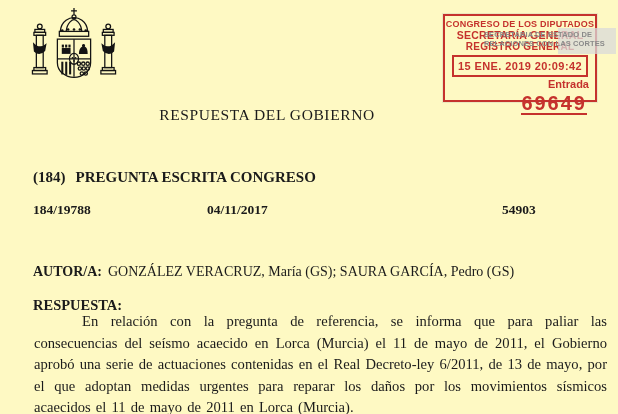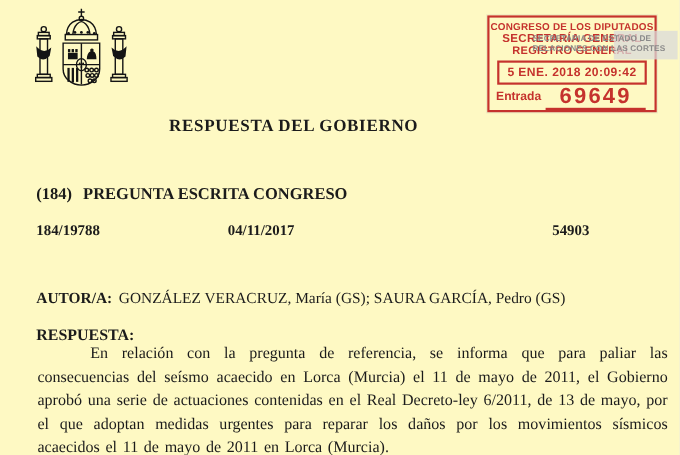--- a/index.html
+++ b/index.html
@@ -29,31 +29,31 @@
     font-family:"Liberation Sans", sans-serif;font-size:7.5px;line-height:9px;
     color:#8a8a8a;text-align:center;font-weight:bold;letter-spacing:0.1px;
     white-space:nowrap;
   }
   .stamp .datebox{
     margin:3px 7px 0 7px;border:2px solid #c5322d;height:18px;
     display:flex;align-items:center;justify-content:center;
     font-weight:bold;font-size:11px;letter-spacing:0.4px;white-space:nowrap;
   }
   .stamp .entryrow{
-    display:flex;align-items:center;padding:1px 6px 0 6px;
+    display:flex;align-items:flex-end;padding:1px 6px 0 6px;flex-direction:column;
   }
   .stamp .entry-label{font-weight:bold;font-size:11px;padding-bottom:3px;}
   .stamp .entry-number{
     flex:1;text-align:center;font-weight:bold;font-size:20px;line-height:20px;
     letter-spacing:2px;border-bottom:2px solid #c5322d;margin-left:4px;margin-right:2px;
   }
   
   .doc-title{
     position:absolute;left:0;top:106px;width:534px;text-align:center;
-    font-weight:bold;font-size:15.5px;letter-spacing:0.6px;
+    font-weight:normal;font-size:15.5px;letter-spacing:0.6px;
   }
   .section-line{position:absolute;left:33px;top:169px;font-weight:bold;font-size:15px;}
   .section-line .prefix{margin-right:10px;}
   .ref-row{position:absolute;left:0;top:202px;width:618px;font-weight:bold;font-size:13.5px;}
   .ref-expedient{position:absolute;left:33px;}
   .ref-date{position:absolute;left:207px;}
   .ref-number{position:absolute;left:502px;}
   .author-line{position:absolute;left:33px;top:264px;font-size:14px;width:560px;}
   .author-line .lbl{font-weight:bold;margin-right:6px;}
   .resp-label{position:absolute;left:33px;top:297px;font-weight:bold;font-size:14.5px;}
@@ -127,21 +127,21 @@
     <rect class="ln" x="79.5" y="31" width="7" height="33"></rect>
     <rect class="ln" x="77" y="64" width="12" height="3"></rect>
     <rect class="ln" x="75.5" y="67" width="15" height="3.5"></rect>
     <path class="fl" d="M90,38 q-7,8 -14,1 l1.5,8 q6,6 11.5,0.5 z"></path>
   </svg>
 
   <div class="stamp">
     <div class="org1">CONGRESO DE LOS DIPUTADOS</div>
     <div class="org2">SECRETARÍA GENERAL</div>
     <div class="org3">REGISTRO GENERAL</div>
-    <div class="datebox">5 ENE. 2018 20:09:42</div>
+    <div class="datebox">15 ENE. 2019 20:09:42</div>
     <div class="entryrow">
       <span class="entry-label">Entrada</span>
       <span class="entry-number">69649</span>
     </div>
   </div>
 
   <div class="overlay-patch"></div>
   <div class="overlay-text">
     <div>SECRETARIA DE ESTADO DE</div>
     <div>RELACIONES CON LAS CORTES</div>

